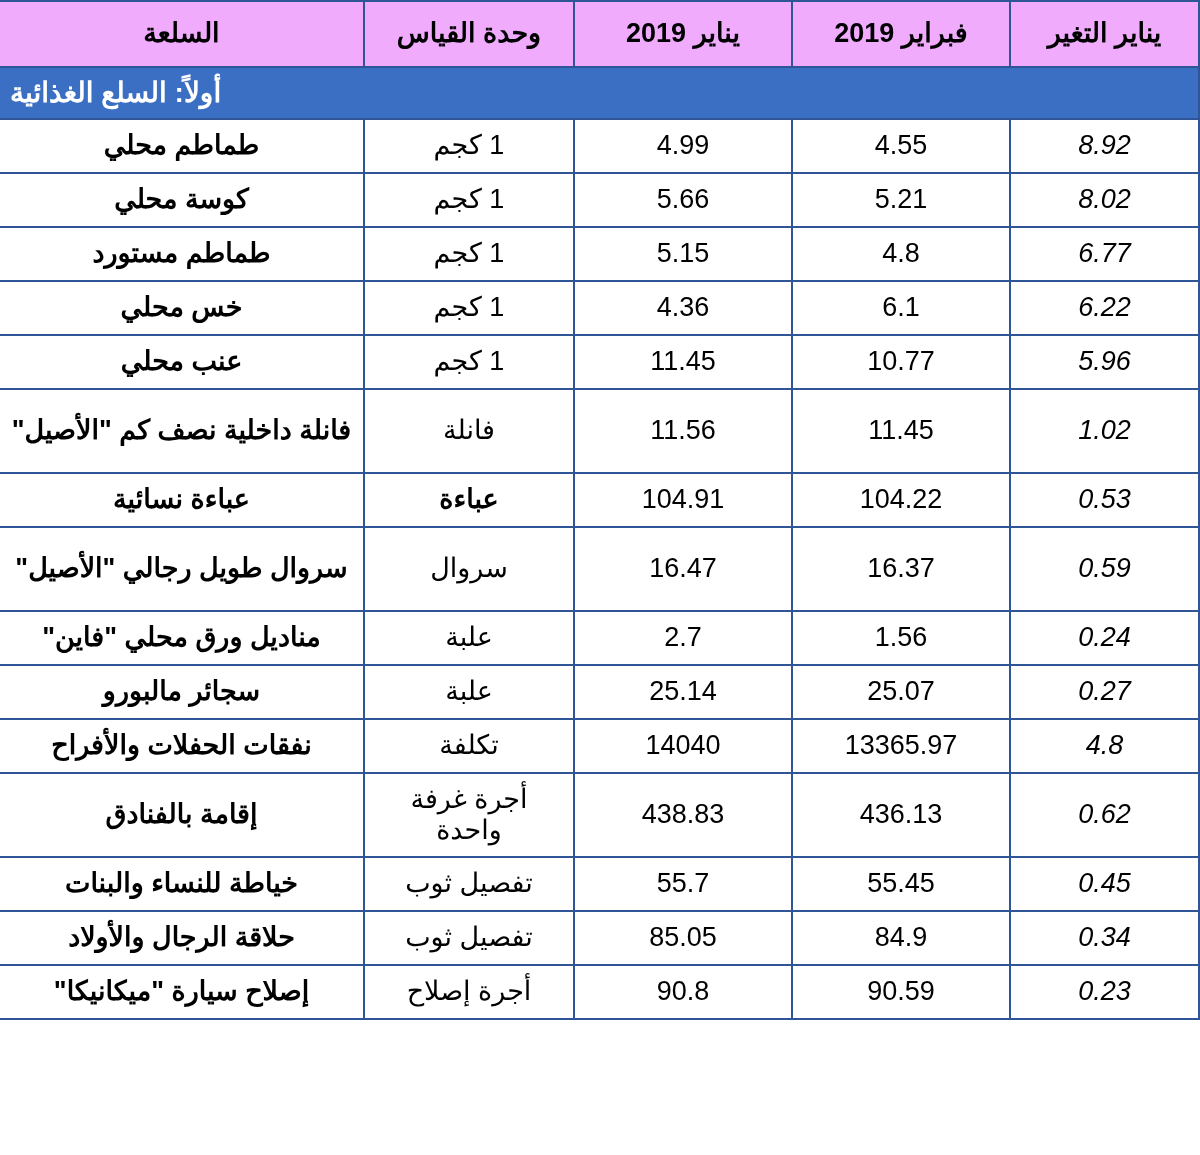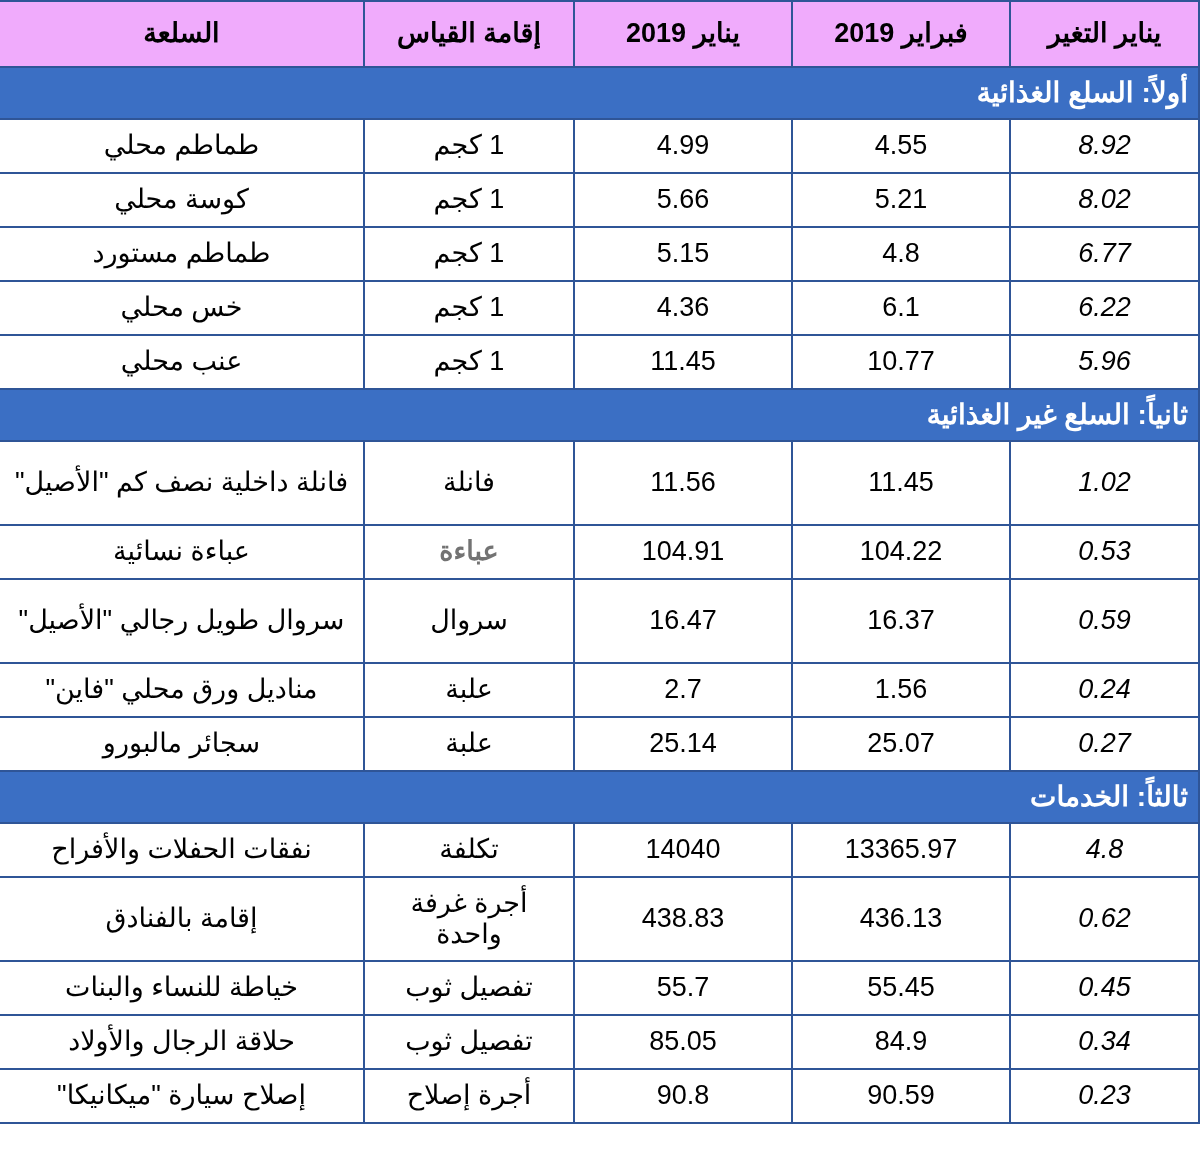--- a/index.html
+++ b/index.html
@@ -49,36 +49,36 @@
     font-size: 29px;
     height: 64px;
     border-color: #2f5597;
   }
   tr.section-row td {
     background: #3b6fc4;
     color: #ffffff;
     font-weight: bold;
     font-size: 28px;
     height: 50px;
-    text-align: right;
+    text-align: left;
     border-color: #2f5597;
   }
   td.item-name {
-    font-weight: normal;
+    font-weight: bold;
     font-size: 27px;
     text-align: center;
     padding: 6px 14px;
   }
   td.unit {
     font-size: 25px;
     color: #3f3f3f;
   }
   td.unit.bold-unit {
     font-weight: bold;
-    color: #737373;
+    color: #000000;
   }
   td.value {
     font-size: 29px;
     color: #1a1a1a;
   }
   td.change {
     font-size: 29px;
     color: #c0392b;
     font-style: italic;
   }
@@ -99,21 +99,21 @@
       <col class="c-feb">
       <col class="c-jan">
       <col class="c-unit">
       <col class="c-item">
     </colgroup>
     <thead>
       <tr>
         <th>يناير التغير</th>
         <th>فبراير 2019</th>
         <th>يناير 2019</th>
-        <th>إقامة القياس</th>
+        <th>وحدة القياس</th>
         <th>السلعة</th>
       </tr>
     </thead>
     <tbody>
 
       <tr class="section-row">
         <td colspan="5">أولاً: السلع الغذائية</td>
       </tr>
       <tr class="data-row">
         <td class="change">8.92</td>
@@ -144,23 +144,20 @@
         <td class="item-name">خس محلي</td>
       </tr>
       <tr class="data-row">
         <td class="change">5.96</td>
         <td class="value">10.77</td>
         <td class="value">11.45</td>
         <td class="unit">1 كجم</td>
         <td class="item-name">عنب محلي</td>
       </tr>
 
-      <tr class="section-row">
-        <td colspan="5">ثانياً: السلع غير الغذائية</td>
-      </tr>
       <tr class="tall-row">
         <td class="change">1.02</td>
         <td class="value">11.45</td>
         <td class="value">11.56</td>
         <td class="unit">فانلة</td>
         <td class="item-name">فانلة داخلية نصف كم "الأصيل"</td>
       </tr>
       <tr class="data-row">
         <td class="change">0.53</td>
         <td class="value">104.22</td>
@@ -183,23 +180,20 @@
         <td class="item-name">مناديل ورق محلي "فاين"</td>
       </tr>
       <tr class="data-row">
         <td class="change">0.27</td>
         <td class="value">25.07</td>
         <td class="value">25.14</td>
         <td class="unit">علبة</td>
         <td class="item-name">سجائر مالبورو</td>
       </tr>
 
-      <tr class="section-row">
-        <td colspan="5">ثالثاً: الخدمات</td>
-      </tr>
       <tr class="data-row">
         <td class="change">4.8</td>
         <td class="value">13365.97</td>
         <td class="value">14040</td>
         <td class="unit">تكلفة</td>
         <td class="item-name">نفقات الحفلات والأفراح</td>
       </tr>
       <tr class="tall-row">
         <td class="change">0.62</td>
         <td class="value">436.13</td>

